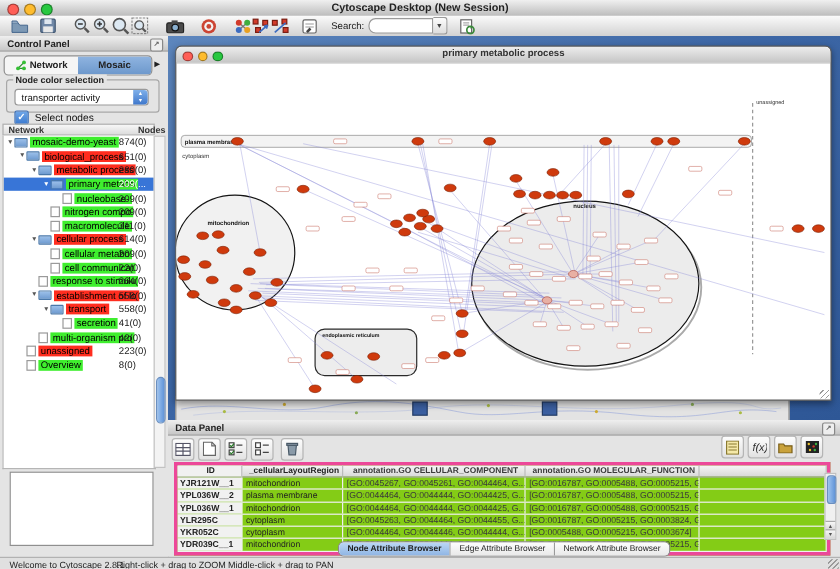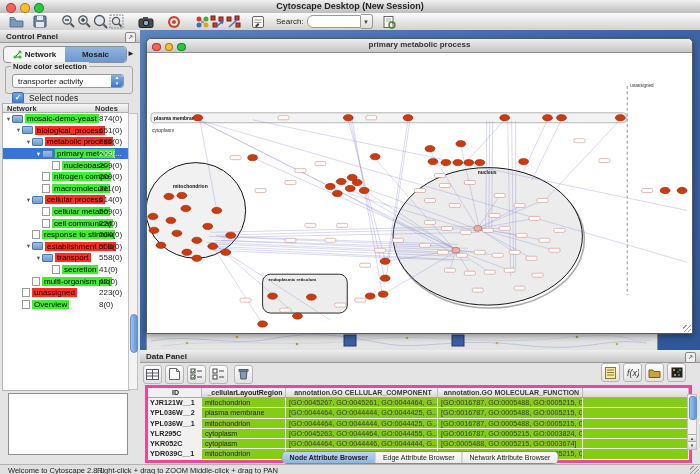--- a/index.html
+++ b/index.html
@@ -40,21 +40,21 @@
     border-radius:3px;font-size:8px;color:#111;line-height:14px;padding-left:5px;box-sizing:border-box;}
   #dd-stepper{position:absolute;right:0;top:0;width:12px;height:100%;border-radius:0 3px 3px 0;
     background:linear-gradient(#7fb0ea,#3f78cc);color:#fff;font-size:4.5px;line-height:6px;text-align:center;}
   #checkbox-row{left:12px;top:62px;display:flex;align-items:center;gap:5px;}
   #checkbox{width:10px;height:10px;border-radius:2px;border:1px solid #3a6fb8;
     background:linear-gradient(#6ea6e8,#3d7bd0);color:#fff;font-size:8px;line-height:10px;text-align:center;font-weight:bold;}
   #checkbox-label{font-size:8.5px;color:#111;}
   #tree-header{left:2px;top:73px;width:127px;height:10px;background:linear-gradient(#f7f7f7,#dcdcdc);
     border:1px solid #b0b0b0;box-sizing:border-box;font-size:7.5px;font-weight:bold;color:#333;}
   #tree-header .th1{position:absolute;left:4px;top:0;line-height:9px;}
-  #tree-header .th2{position:absolute;left:92px;top:0;line-height:9px;}
+  #tree-header .th2{position:absolute;left:112px;top:0;line-height:9px;}
   #tree{left:2px;top:83px;width:126px;height:277px;background:#fff;border:1px solid #b5b5b5;border-top:none;overflow:hidden;}
   .trow{position:relative;height:11.6px;display:flex;align-items:center;font-size:8px;white-space:nowrap;}
   .trow.sel{background:#3875d7;}
   .tarrow{width:7px;font-size:5.5px;color:#555;text-align:center;flex:none;}
   .trow.sel .tarrow{color:#fff;}
   .tico{flex:none;margin-right:2px;}
   .tico.folder{width:11px;height:8px;background:linear-gradient(#9cc0ea,#6f9bd0);border:1px solid #4a78aa;border-radius:1px;box-sizing:border-box;}
   .tico.file{width:8px;height:9px;background:#fff;border:1px solid #9a9a9a;box-sizing:border-box;}
   .tlabel{padding:0 2px;color:#000;overflow:hidden;max-width:72px;}
   .bg-green{background:#3fee2e;}

